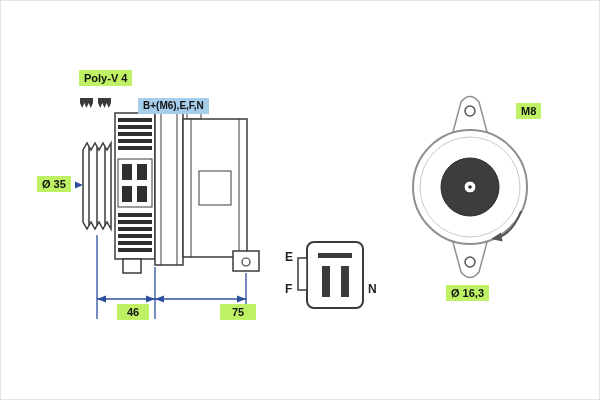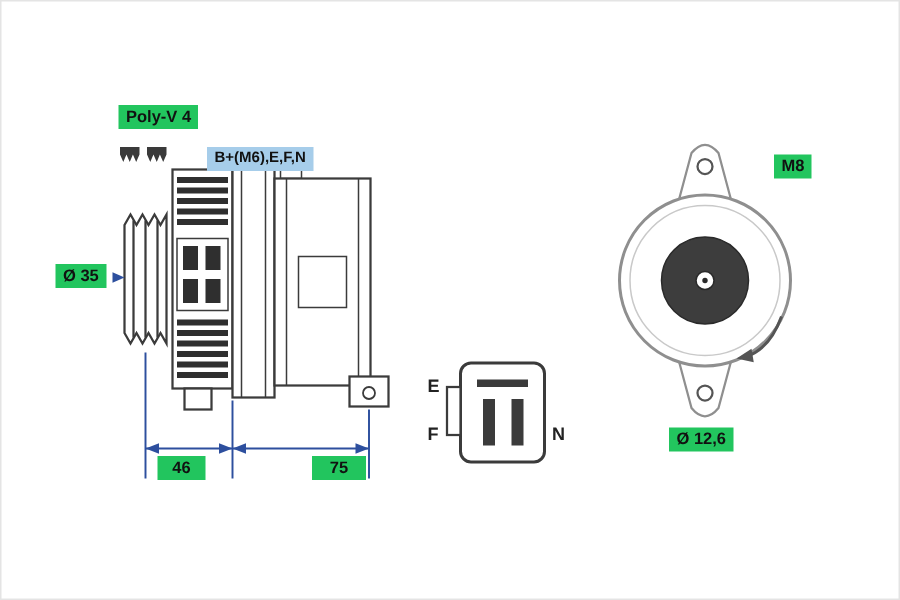--- a/index.html
+++ b/index.html
@@ -1,21 +1,21 @@
 <!DOCTYPE html>
 <html><head>
 <meta charset="utf-8">
 <style>
   html,body{margin:0;padding:0;background:#fff;font-family:"Liberation Sans",sans-serif;}
   #stage{position:relative;width:600px;height:400px;background:#ffffff;border:1px solid #e4e4e4;box-sizing:border-box;overflow:hidden;}
   #drawing{position:absolute;left:0;top:0;}
   .tag{position:absolute;font-weight:bold;font-size:11px;line-height:14px;color:#111;padding:1px 5px;white-space:nowrap;}
-  .tag.yellow{background:#22c55e;}
+  .tag.yellow{background:#bef264;}
   .tag.blue{background:#a6cdea;font-size:10px;}
-  .tag.center{text-align:center;}
+  .tag.center{text-align:center;margin-left:12px;}
   .letter{position:absolute;font-weight:bold;font-size:12px;color:#222;}
 </style>
 </head>
 <body>
 
 <div id="stage">
 
   <svg id="drawing" width="600" height="400" viewBox="0 0 600 400">
 
     <g stroke="#3b3b3b" stroke-width="1.5" fill="none">
@@ -124,21 +124,21 @@
   <div class="tag blue" style="left:137px;top:97px;">B+(M6),E,F,N</div>
 
   <div class="tag yellow" style="left:36px;top:175px;">Ø 35</div>
 
   <div class="tag yellow center" style="left:104px;top:303px;width:22px;">46</div>
 
   <div class="tag yellow center" style="left:207px;top:303px;width:26px;text-align:center;">75</div>
 
   <div class="tag yellow" style="left:515px;top:102px;">M8</div>
 
-  <div class="tag yellow" style="left:445px;top:284px;">Ø 12,6</div>
+  <div class="tag yellow" style="left:445px;top:284px;">Ø 16,3</div>
 
   <div class="letter" style="left:284px;top:249px;">E</div>
 
   <div class="letter" style="left:284px;top:281px;">F</div>
 
   <div class="letter" style="left:367px;top:281px;">N</div>
 
 </div>
 
 </body></html>

